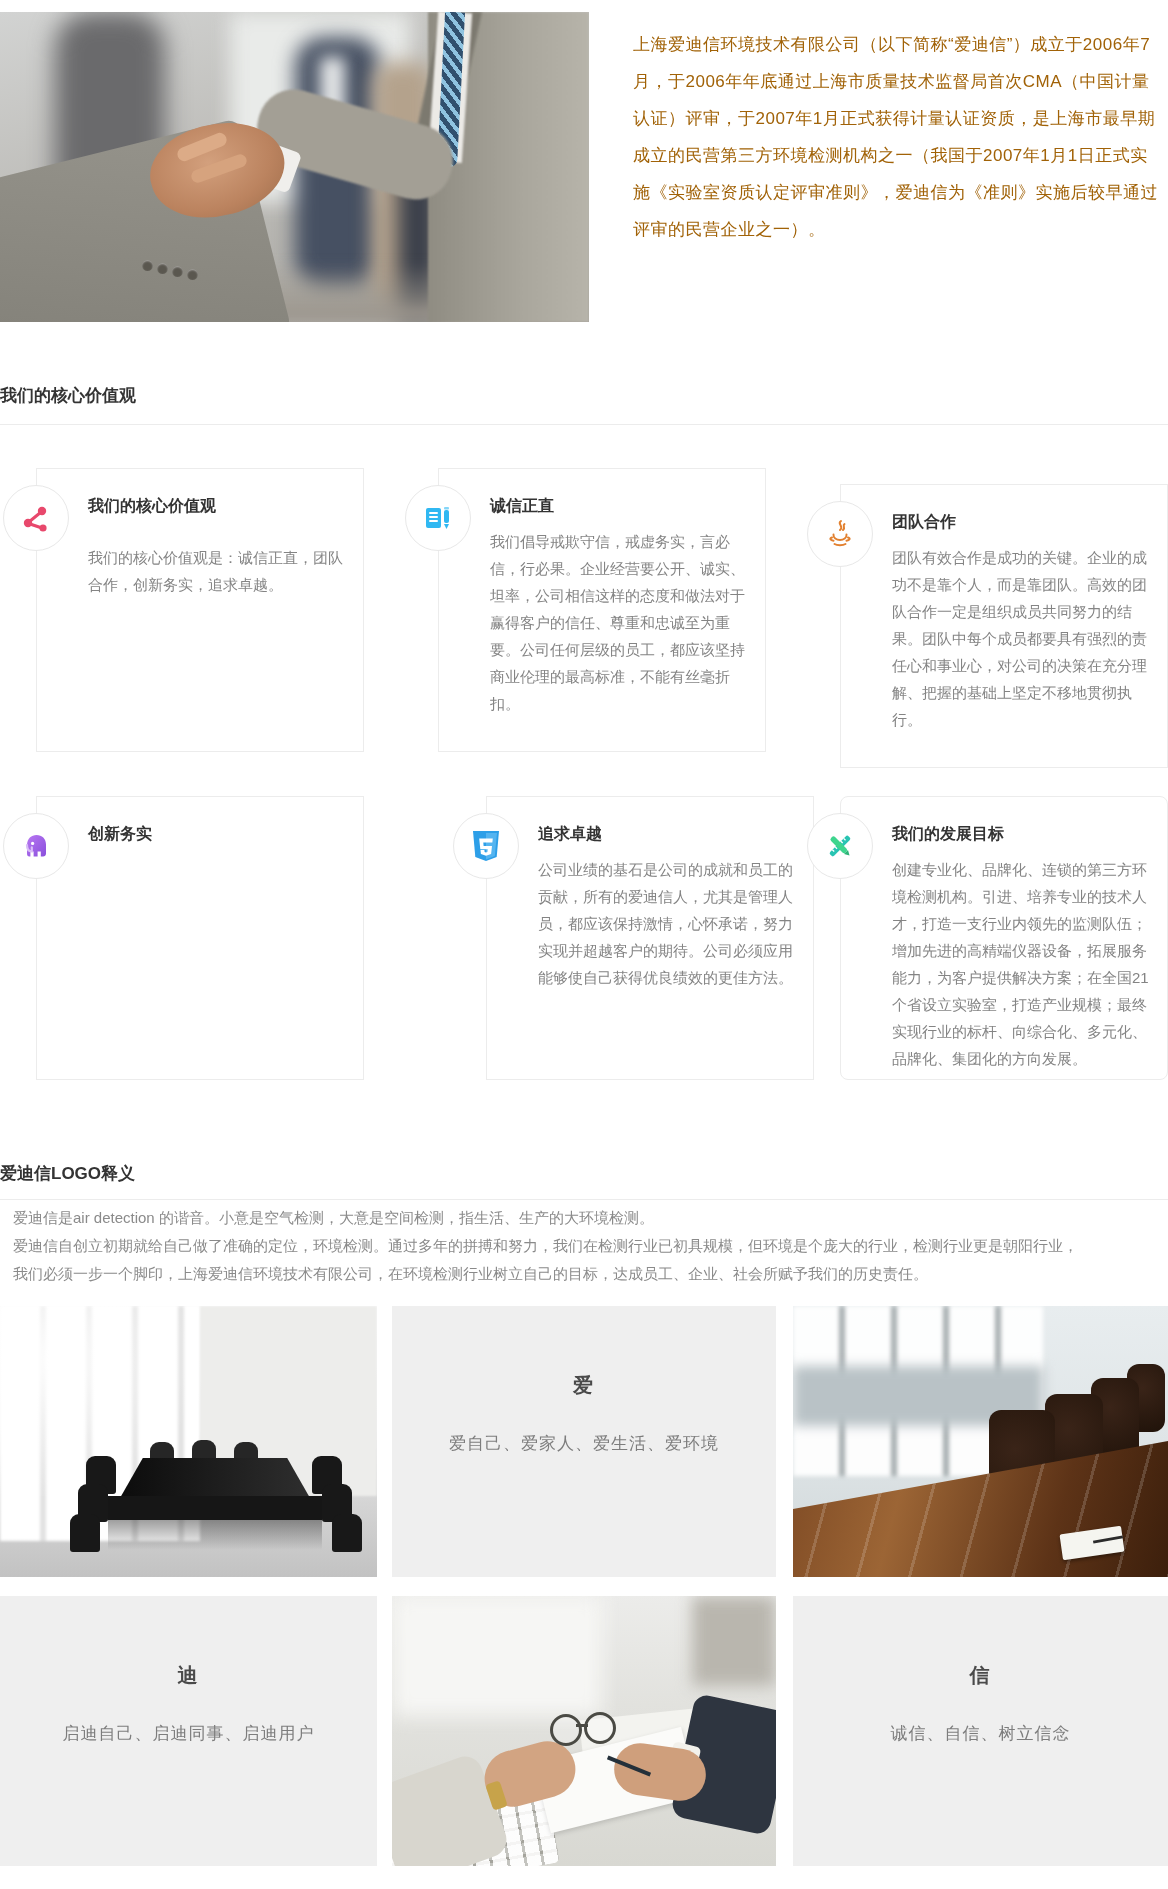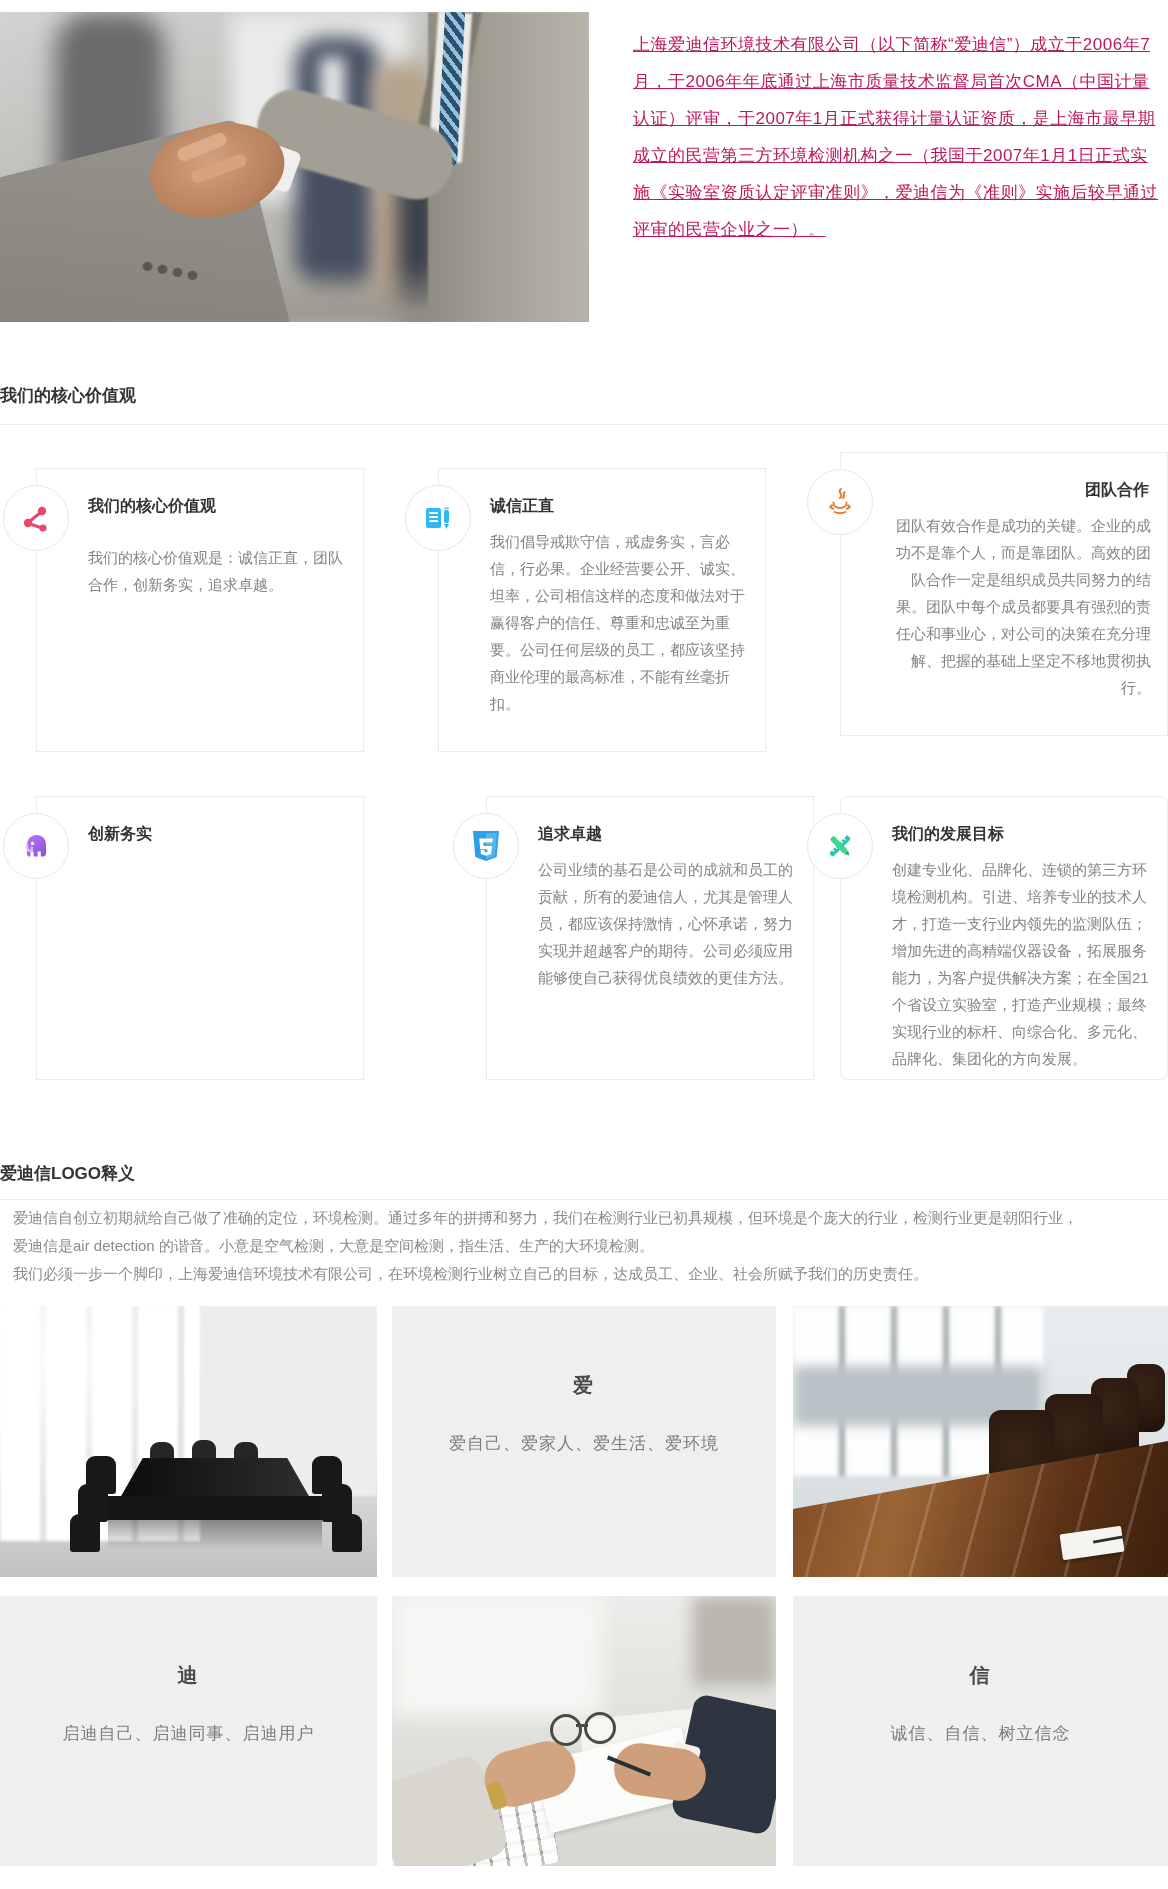--- a/index.html
+++ b/index.html
@@ -30,33 +30,33 @@
   .hs-armR{left:255px;top:95px;width:200px;height:75px;background:#a39f95;border-radius:36px;transform:rotate(16deg);filter:blur(1px);}
   .hs-cuffR{left:262px;top:135px;width:34px;height:42px;background:#f0efec;border-radius:6px;transform:rotate(20deg);}
   .hs-sleeveL{left:-40px;top:140px;width:310px;height:220px;border-radius:14px;
     background:linear-gradient(20deg,#7f7d75,#96948c);transform:rotate(-14deg);}
   .hs-btn{width:11px;height:11px;border-radius:50%;background:#5a574f;box-shadow:inset 0 1px 2px rgba(255,255,255,.5);}
   .hs-hands{left:150px;top:112px;width:135px;height:92px;border-radius:46% 54% 48% 52%;
     background:radial-gradient(ellipse at 45% 40%,#d3a07d 0%,#bb835f 60%,#a06e4c 100%);transform:rotate(-15deg);}
   .hs-f1{left:176px;top:128px;width:52px;height:14px;background:#dcab87;border-radius:8px;transform:rotate(-22deg);}
   .hs-f2{left:190px;top:150px;width:58px;height:13px;background:#d6a37e;border-radius:8px;transform:rotate(-20deg);}
 
-  .intro-text{left:633px;top:26px;width:528px;font-size:17px;line-height:37px;color:#be185d;letter-spacing:.5px;text-decoration:underline;}
+  .intro-text{left:633px;top:26px;width:528px;font-size:17px;line-height:37px;color:#a16207;letter-spacing:.5px;}
 
   
   .sec-heading{left:0;font-size:17px;font-weight:600;color:#333;}
   .h-values{top:384px;}
   .h-logo{top:1162px;}
   .divider{left:0;width:1168px;height:1px;background:#ececec;}
   .d1{top:424px;}
   .d2{top:1199px;}
 
   
   .card{position:absolute;width:328px;height:284px;background:#fff;border:1px solid #ececec;box-sizing:border-box;}
-  .c1{left:36px;top:468px;}  .c2{left:438px;top:468px;}  .c3{left:840px;top:452px;text-align:right;}
+  .c1{left:36px;top:468px;}  .c2{left:438px;top:468px;}  .c3{left:840px;top:484px;}
   .c4{left:36px;top:796px;}  .c5{left:438px;top:796px;margin-left:48px;}  .c6{left:840px;top:796px;border-radius:8px;}
   .card-icon{position:absolute;left:-34px;top:16px;width:64px;height:64px;border-radius:50%;
     background:#fff;border:1px solid #e8e8e8;display:flex;align-items:center;justify-content:center;}
   .card-title{margin:27px 18px 11px 51px;font-size:16px;font-weight:bold;color:#333;}
   .card-body{margin:0 16px 0 51px;font-size:15px;line-height:27px;color:#848484;}
   .card-body2{margin:27px 16px 0 51px;font-size:15px;line-height:27px;color:#848484;}
 
   
   .logo-par{left:13px;top:1204px;width:1150px;font-size:15px;line-height:28px;color:#8a8a8a;}
 
@@ -249,22 +249,22 @@
       </g>
     </svg>
   </div>
   <div class="card-title">我们的发展目标</div>
   <div class="card-body">创建专业化、品牌化、连锁的第三方环境检测机构。引进、培养专业的技术人才，打造一支行业内领先的监测队伍；增加先进的高精端仪器设备，拓展服务能力，为客户提供解决方案；在全国21个省设立实验室，打造产业规模；最终实现行业的标杆、向综合化、多元化、品牌化、集团化的方向发展。</div>
 </div>
 
 <div class="abs sec-heading h-logo">爱迪信LOGO释义</div>
 <div class="abs divider d2"></div>
 <div class="abs logo-par">
+  <div>爱迪信是air detection 的谐音。小意是空气检测，大意是空间检测，指生活、生产的大环境检测。</div>
   <div>爱迪信自创立初期就给自己做了准确的定位，环境检测。通过多年的拼搏和努力，我们在检测行业已初具规模，但环境是个庞大的行业，检测行业更是朝阳行业，</div>
-  <div>爱迪信是air detection 的谐音。小意是空气检测，大意是空间检测，指生活、生产的大环境检测。</div>
   <div>我们必须一步一个脚印，上海爱迪信环境技术有限公司，在环境检测行业树立自己的目标，达成员工、企业、社会所赋予我们的历史责任。</div>
 </div>
 
 <div class="tile t1 ph-meeting">
   <div class="mr-win"></div>
   <div class="mr-glare"></div>
   <div class="mr-wall"></div>
   <div class="mr-chair s" style="left:150px;top:136px;"></div>
   <div class="mr-chair s" style="left:192px;top:134px;"></div>
   <div class="mr-chair s" style="left:234px;top:136px;"></div>

